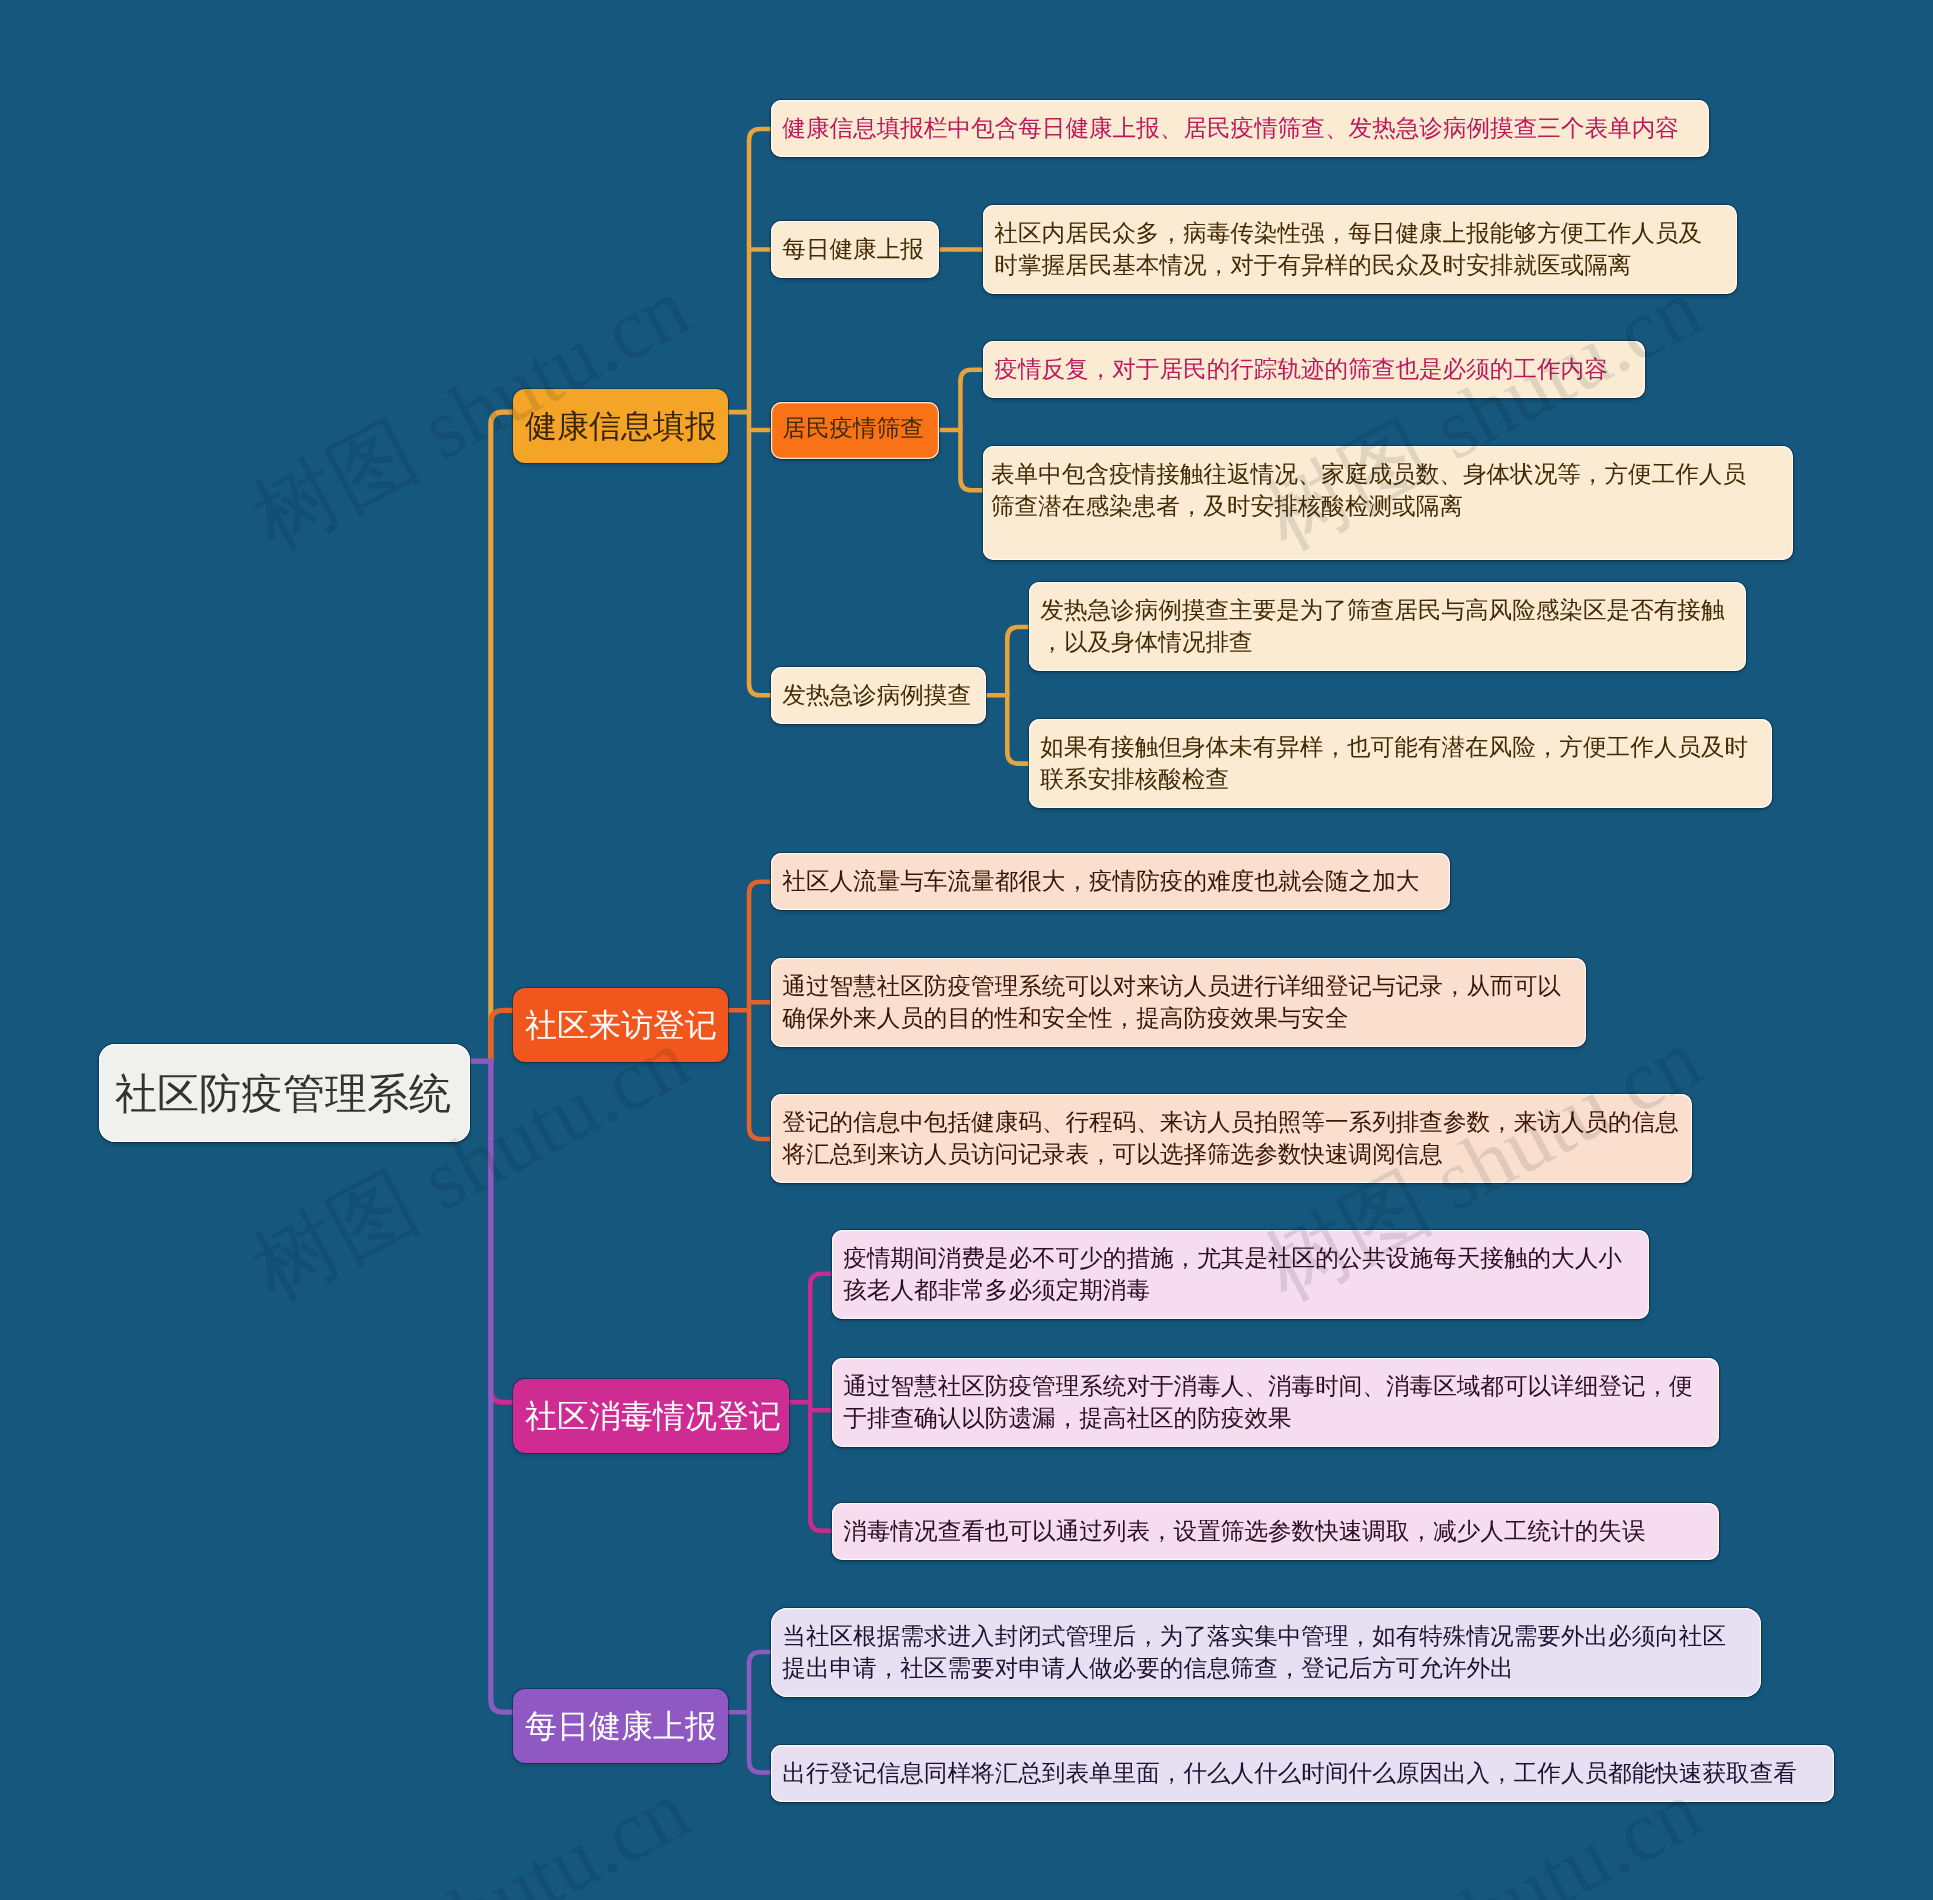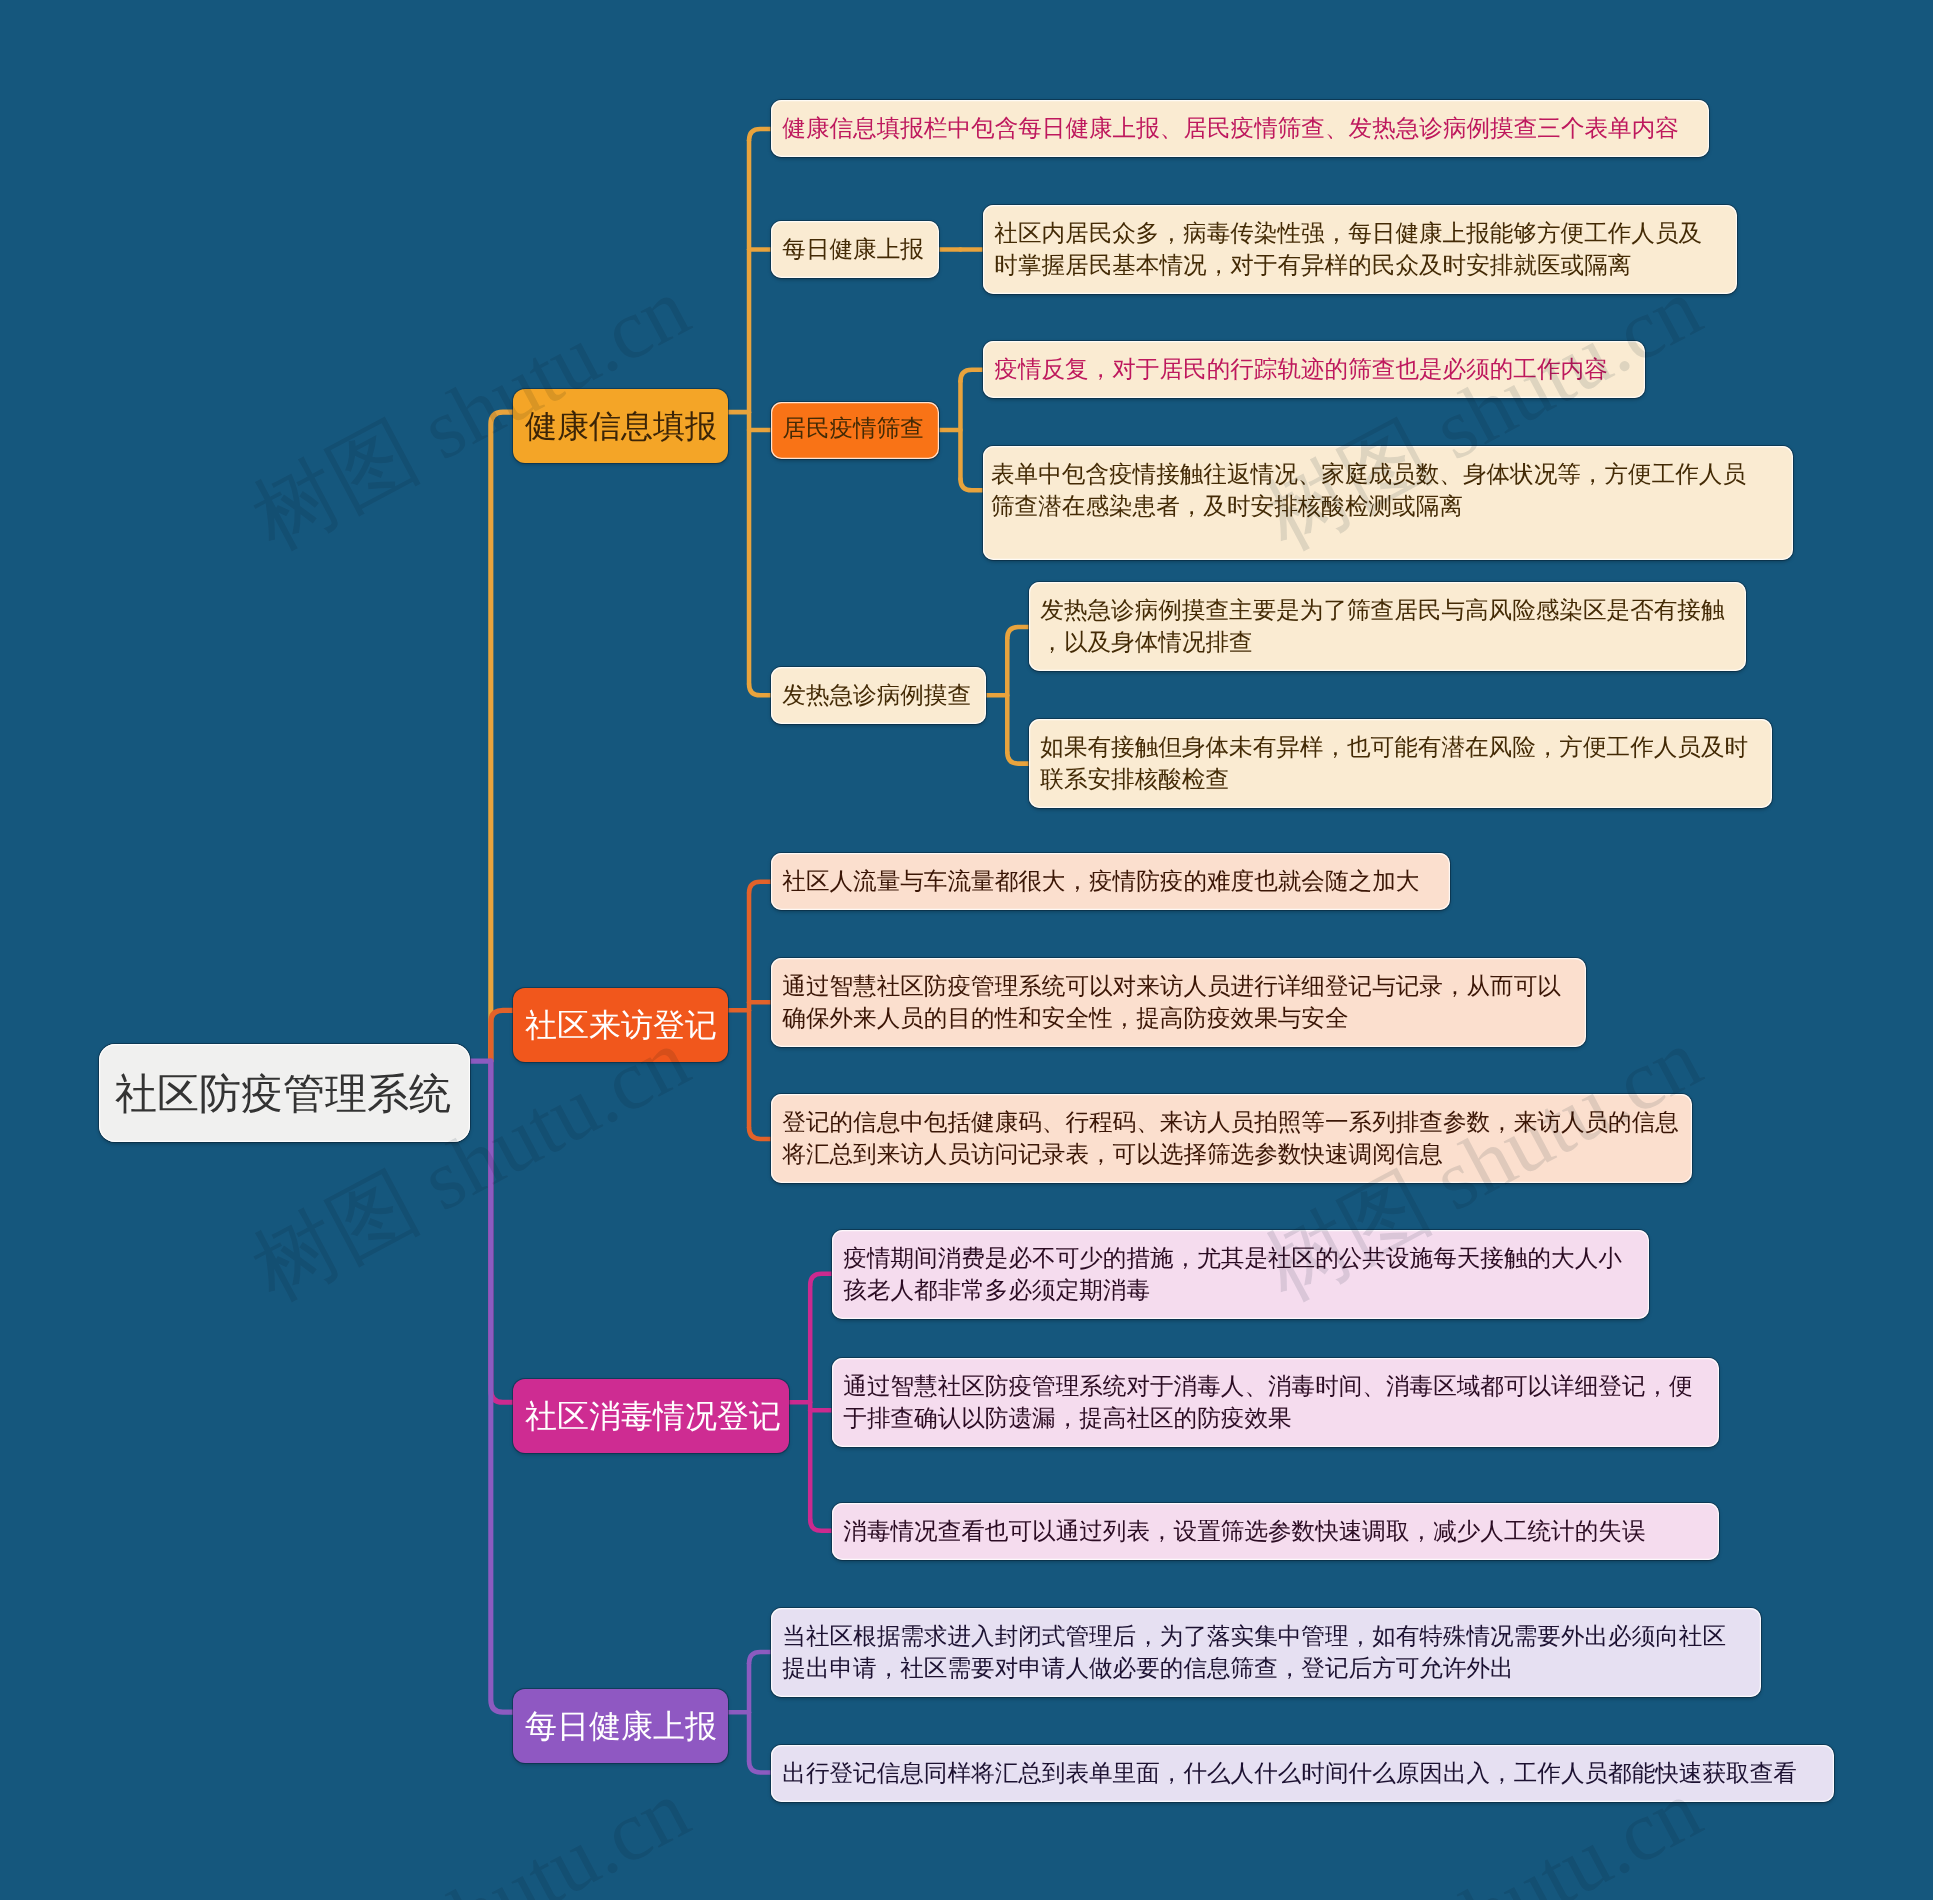--- a/index.html
+++ b/index.html
@@ -127,20 +127,20 @@
     </div>
     <div class="nd lv2" style="left: 832px; top: 1358px; width: 887px; height: 89px; background: rgb(245, 220, 238); color: rgb(43, 12, 35); font-size: 23.6px; line-height: 32px; padding: 12px 11.3px;">
       <span>通过智慧社区防疫管理系统对于消毒人、消毒时间、消毒区域都可以详细登记，便<br>于排查确认以防遗漏，提高社区的防疫效果</span>
     </div>
     <div class="nd lv2" style="left: 832px; top: 1503px; width: 887px; height: 57px; background: rgb(245, 220, 238); color: rgb(43, 12, 35); font-size: 23.6px; line-height: 32px; padding: 12px 11.3px;">
       <span>消毒情况查看也可以通过列表，设置筛选参数快速调取，减少人工统计的失误</span>
     </div>
     <div class="nd lv1" style="left: 513px; top: 1675px; width: 215px; height: 74px; background: rgb(143, 88, 194); color: rgb(255, 255, 255); font-size: 32px; line-height: 32px; padding: 21px 12px;">
       <span>每日健康上报</span>
     </div>
-    <div class="nd lv2" style="left: 771px; top: 1608px; width: 990px; height: 89px; background: rgb(230, 224, 242); color: rgb(28, 17, 49); font-size: 23.6px; line-height: 32px; padding: 12px 11.3px;">
+    <div class="nd lv2" style="left: 771px; top: 1608px; width: 990px; height: 89px; background: rgb(230, 224, 242); color: rgb(28, 17, 49); font-size: 23.6px; line-height: 32px; padding: 12px 11.3px; border-radius: 16px;">
       <span>当社区根据需求进入封闭式管理后，为了落实集中管理，如有特殊情况需要外出必须向社区<br>提出申请，社区需要对申请人做必要的信息筛查，登记后方可允许外出</span>
     </div>
     <div class="nd lv2" style="left: 771px; top: 1745px; width: 1063px; height: 57px; background: rgb(230, 224, 242); color: rgb(28, 17, 49); font-size: 23.6px; line-height: 32px; padding: 12px 11.3px;">
       <span>出行登记信息同样将汇总到表单里面，什么人什么时间什么原因出入，工作人员都能快速获取查看</span>
     </div>
   </div>
 
 
 </body></html>

